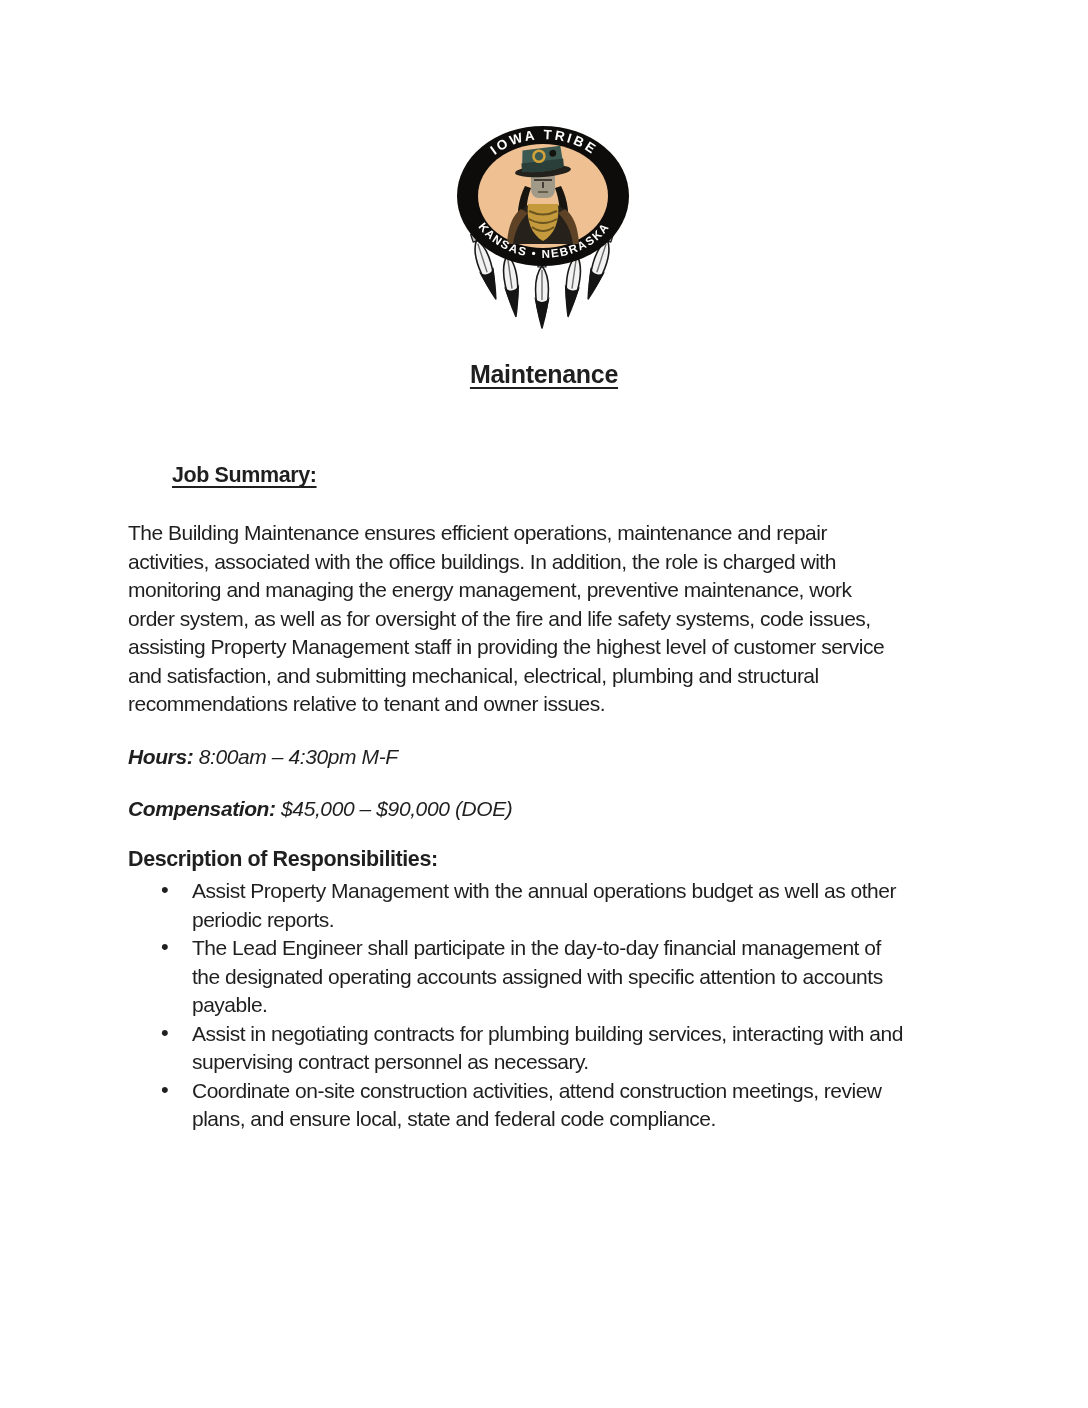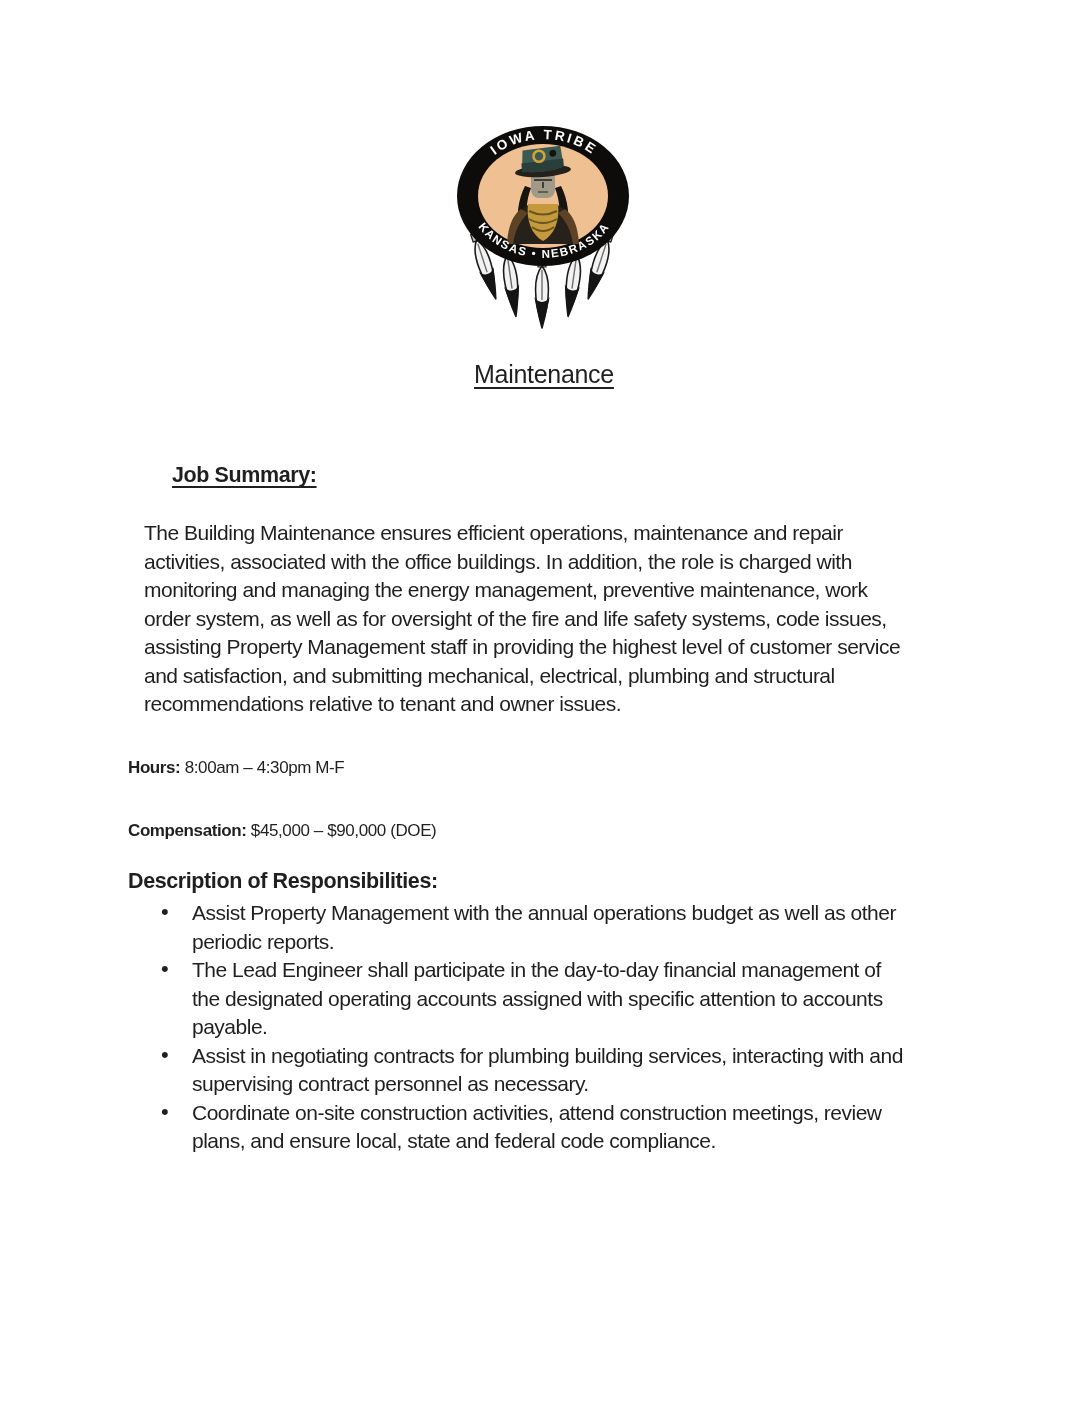--- a/index.html
+++ b/index.html
@@ -10,47 +10,47 @@
     background:#ffffff;
     font-family:"Liberation Sans", sans-serif;
     color:#1f1f1f;
     overflow:hidden;
   }
   .logo-wrap { width:178px; margin:126px auto 0; }
   .logo-wrap svg { display:block; width:178px; height:210px; }
   .doc-title {
     margin-top:24px;
     text-align:center;
-    font-size:25px; font-weight:normal;
+    font-size:25px; font-weight:bold;
     letter-spacing:-0.3px;
     text-decoration:underline;
     text-underline-offset:4px;
     text-decoration-thickness:2px;
   }
   .content { padding:0 128px; }
   .section-heading {
     margin-top:72px;
     font-size:21.5px; font-weight:bold;
     letter-spacing:-0.4px; line-height:28px;
     text-decoration:underline;
     text-underline-offset:4px;
     text-decoration-thickness:2px;
     margin-left:44px;
   }
   .summary-body {
     margin-top:30px;
     font-size:21px; line-height:28.5px;
     letter-spacing:-0.5px;
     white-space:pre-line;
-    margin-left:16px;
   }
   .detail-line {
-    margin-top:35px;
-    font-size:17px; line-height:28.5px;
+    margin-top:24px;
+    font-size:21px; line-height:28.5px;
     letter-spacing:-0.4px;
+    font-style:italic;
   }
   .detail-label { font-weight:bold; }
   .resp-heading {
     margin-top:21px;
     font-size:21.5px; font-weight:bold;
     letter-spacing:-0.4px; line-height:28.5px;
   }
   ul.resp-list { list-style:none; margin-top:4px; padding-left:64px; }
   li.resp-item {
     position:relative;

